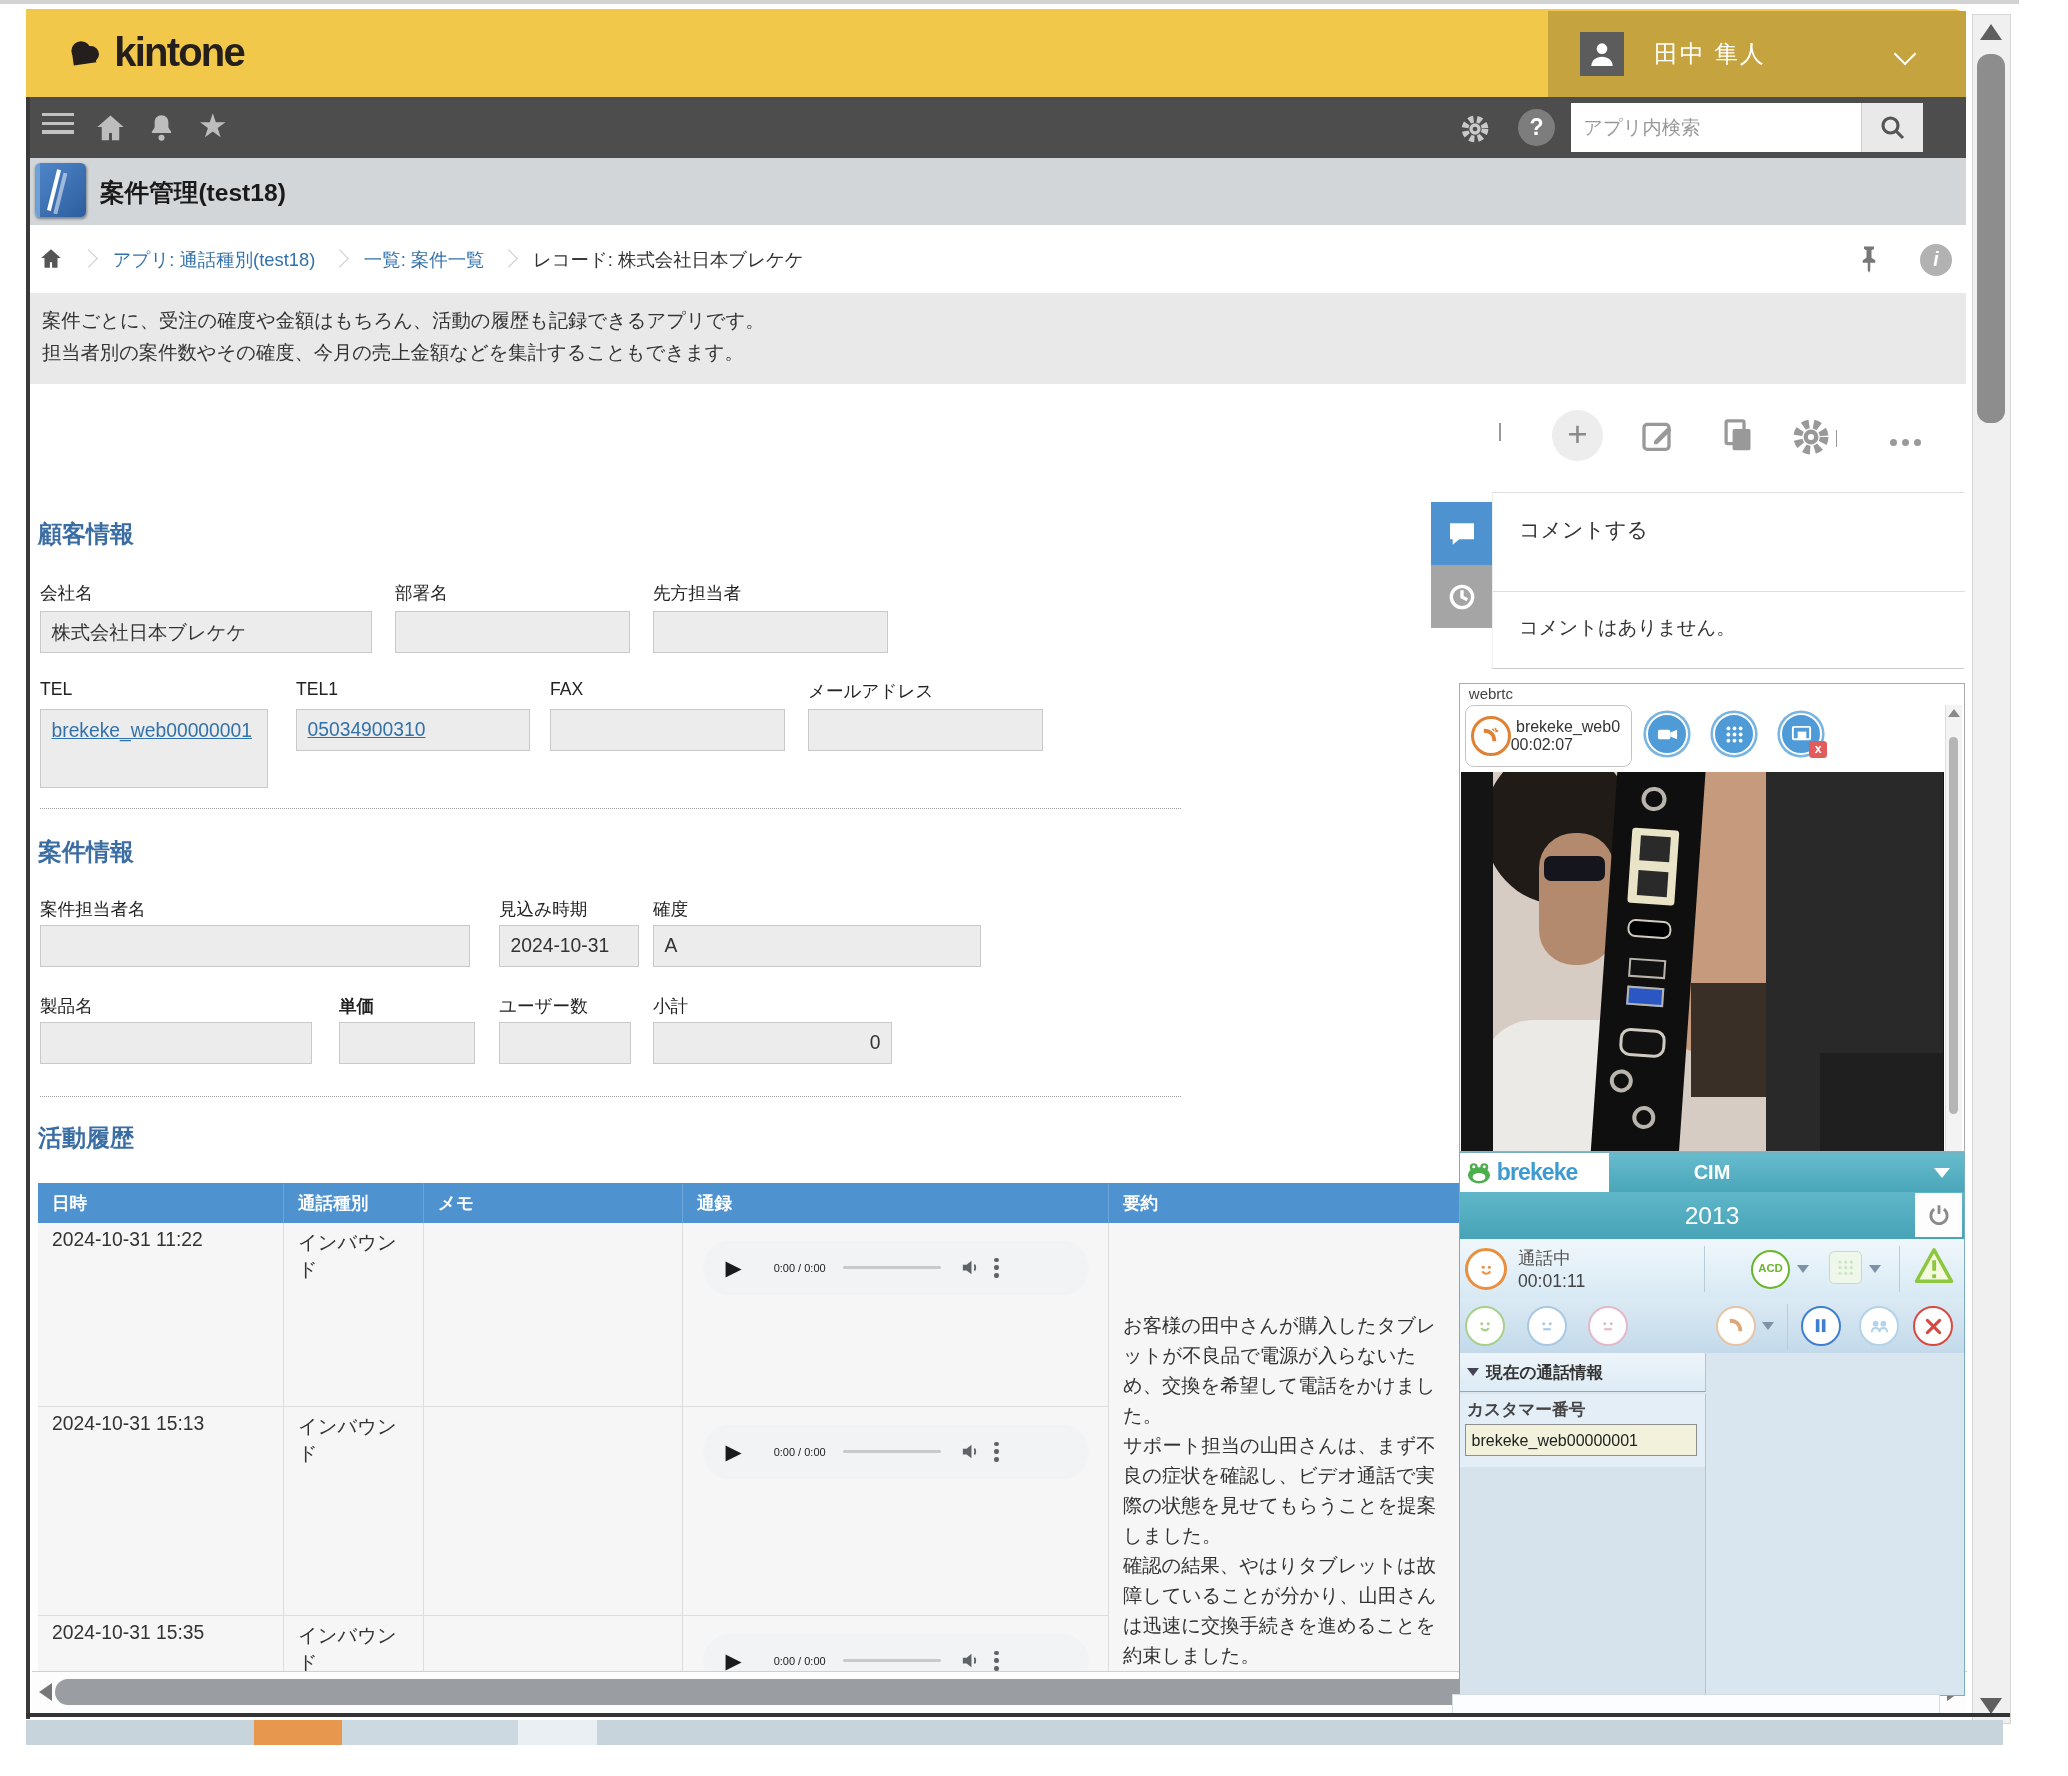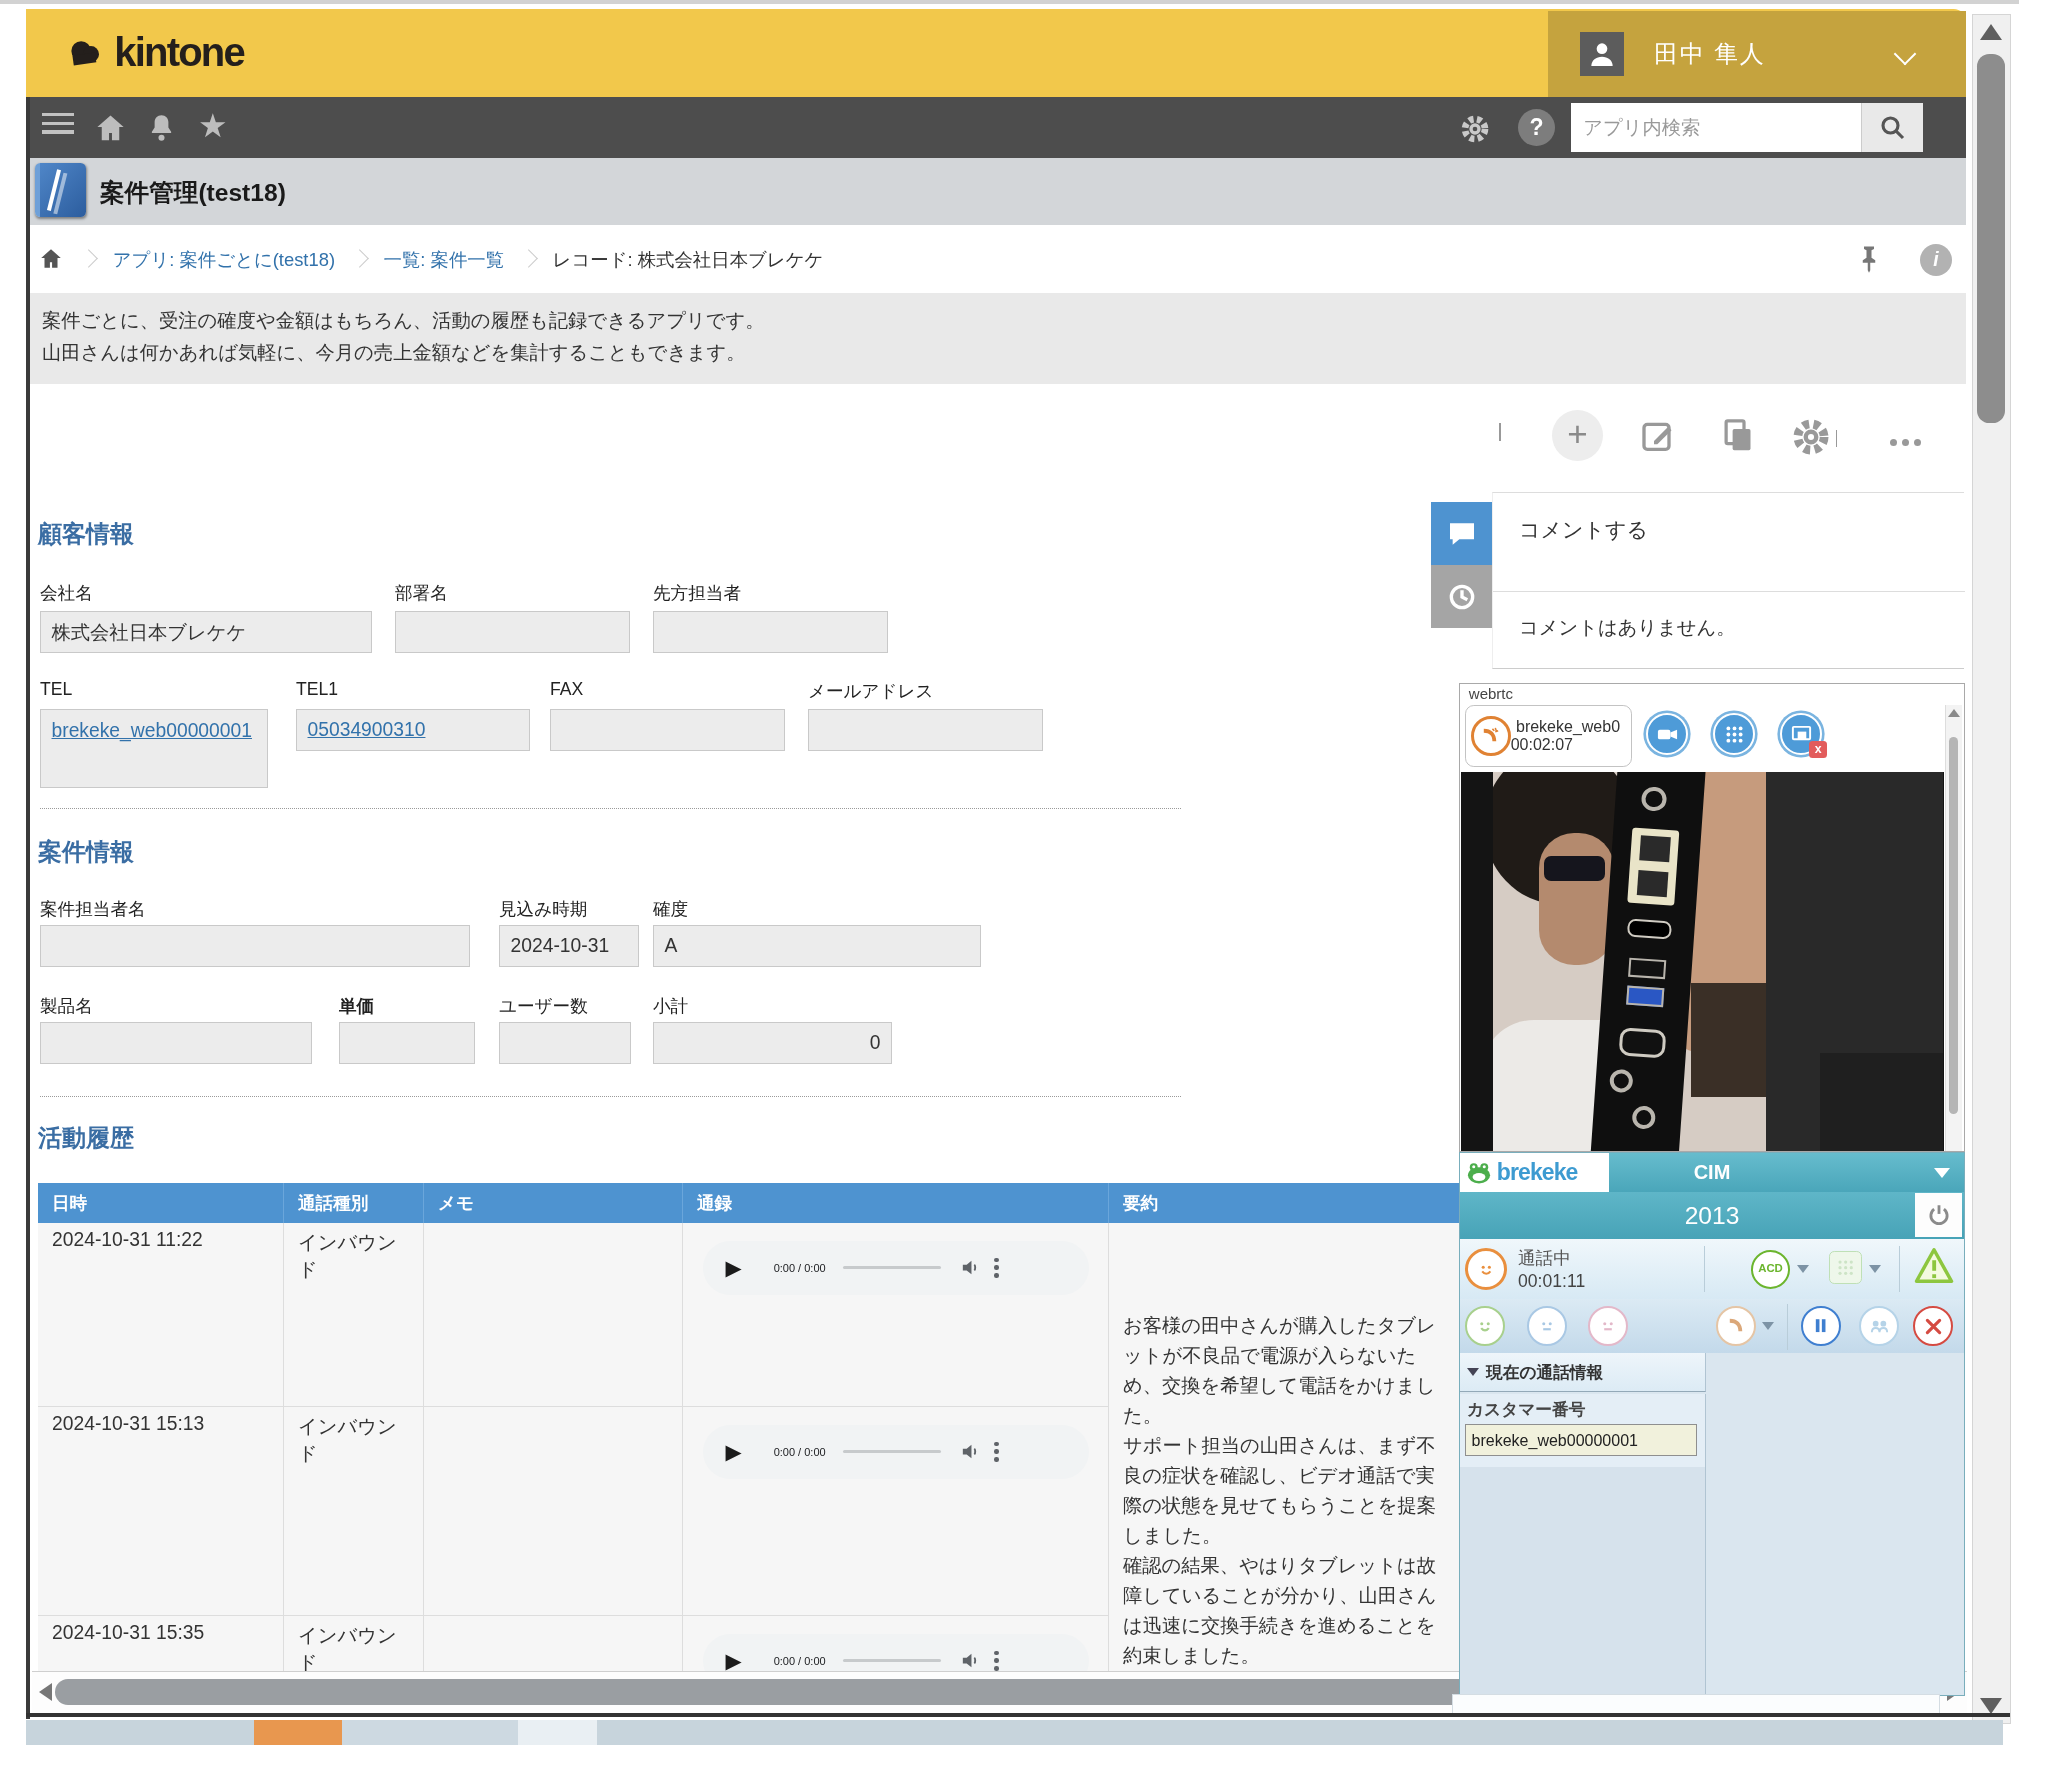--- a/index.html
+++ b/index.html
@@ -238,37 +238,37 @@
   </div>
 
   <div class="a" id="crumbs">
     <div class="crumb-row">
       <span style="color:#555;">
           <svg width="26" height="26" viewBox="0 0 24 24" fill="currentColor">
             <path d="M12 3 3 11h3v9h5v-5h2v5h5v-9h3z"></path>
           </svg>
         </span>
       <span class="csep"></span>
-      <span class="clink">アプリ: 案件ごとに(test18)</span>
+      <span class="clink">アプリ: 通話種別(test18)</span>
       <span class="csep"></span>
       <span class="clink">一覧: 案件一覧</span>
       <span class="csep"></span>
       <span class="ccur">レコード: 株式会社日本ブレケケ</span>
     </div>
     <span class="a" id="pinbtn">
         <svg width="30" height="30" viewBox="0 0 24 24" fill="currentColor">
           <path d="M8 2h8v2l-2 1v6l3 2v2h-4v6l-1 2-1-2v-6H7v-2l3-2V5L8 4z"></path>
         </svg>
       </span>
     <span class="a" id="infobtn">i</span>
   </div>
 
   <div class="a" id="desc">
     <p>案件ごとに、受注の確度や金額はもちろん、活動の履歴も記録できるアプリです。</p>
-    <p>山田さんは何かあれば気軽に、今月の売上金額などを集計することもできます。</p>
+    <p>担当者別の案件数やその確度、今月の売上金額などを集計することもできます。</p>
   </div>
 
   <div class="a" id="rtools">
     <span class="tico" style="left:1473px;top:39px;"><span class="chev-dn" style="border-color:#999;width:19.3px;height:19.3px;"></span></span>
     <span class="a" id="t-plus">+</span>
     <span class="tico" style="left:1613px;">
         <svg width="40" height="40" viewBox="0 0 24 24">
           <rect x="3" y="5" width="15" height="15" rx="2" fill="none" stroke="currentColor" stroke-width="2"></rect>
           <path d="M9 15l8.5-8.5 2 2L11 17H9z" fill="currentColor"></path>
         </svg>

